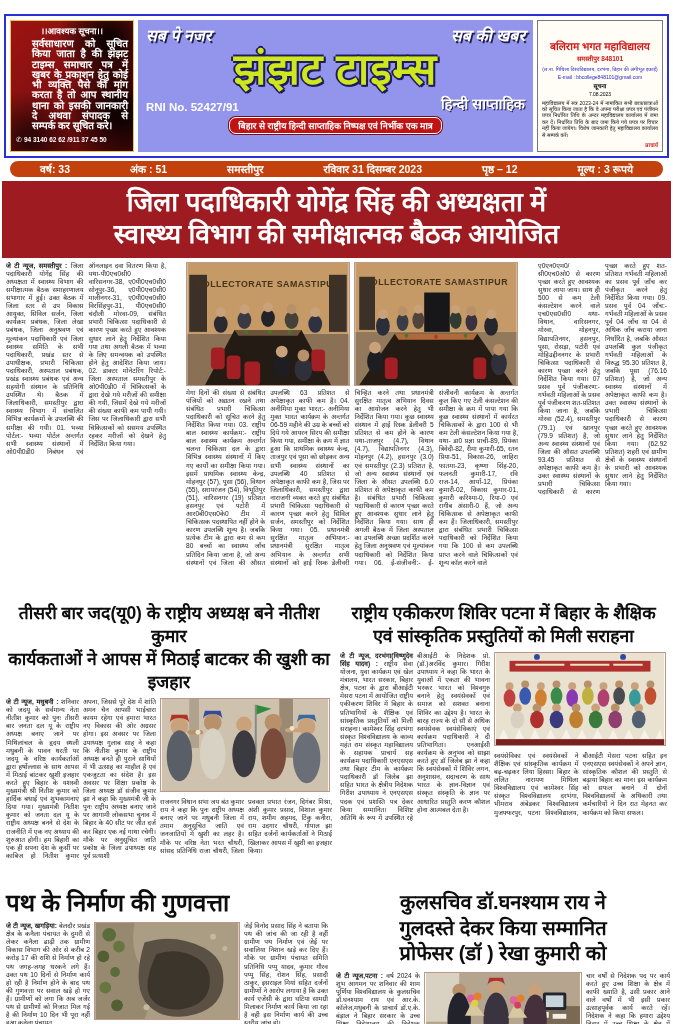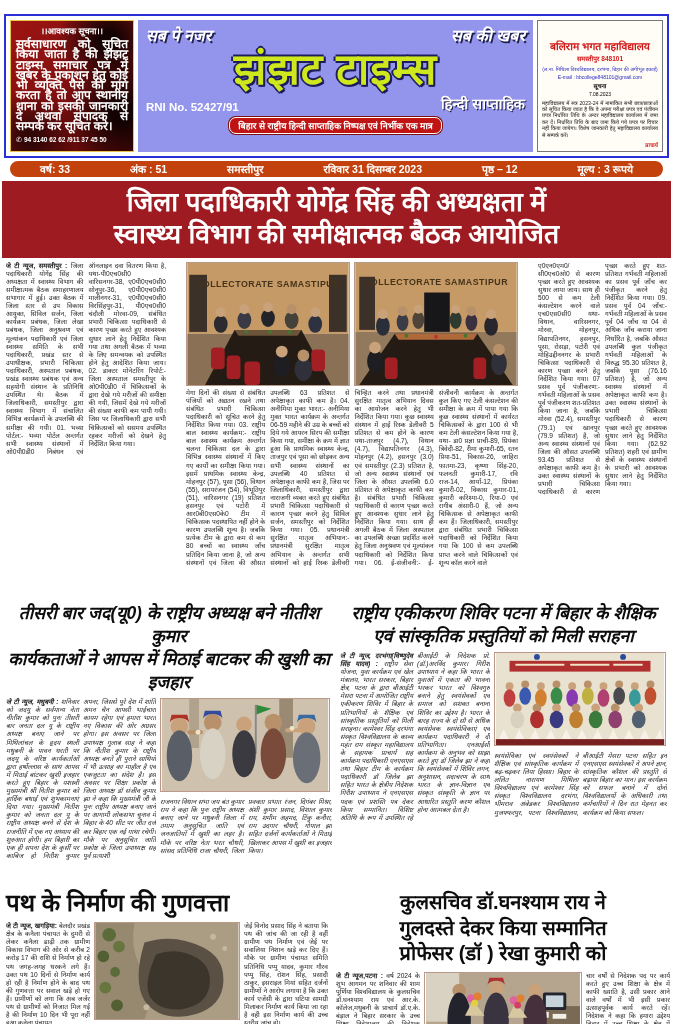--- a/index.html
+++ b/index.html
@@ -9,21 +9,21 @@
 
   
   .masthead { margin:14px 4px 0 4px; border:2px solid #2a2fd6; background:#fff; padding:4px; display:flex; gap:4px; height:144px; }
   .notice-box { width:124px; flex:0 0 124px; color:#fff; padding:4px 5px; border:1px solid #e8c54a;
     background:
       radial-gradient(circle at 80% 15%, rgba(0,0,0,.85) 6%, rgba(0,0,0,0) 35%),
       radial-gradient(circle at 90% 70%, rgba(0,0,0,.8) 8%, rgba(0,0,0,0) 40%),
       radial-gradient(circle at 15% 90%, rgba(0,0,0,.6) 5%, rgba(0,0,0,0) 30%),
       linear-gradient(135deg,#9e1412 0%, #7c0f10 55%, #4d0707 100%); }
   .notice-title { text-align:center; font-weight:bold; font-size:8.5px; margin-bottom:3px; }
-  .notice-body { font-size:12px; font-weight:bold; line-height:10.3px; text-align:justify; }
+  .notice-body { font-size:10px; font-weight:bold; line-height:10.3px; text-align:justify;margin-left:16px; }
   .notice-phone { font-size:6.5px; font-weight:bold; margin-top:4px; }
   .phone-glyph { font-size:7px; margin-right:2px; }
 
   .mast-center { flex:1 1 auto; background:#9394ec; position:relative; padding:4px 8px 3px 8px; }
   .taglines { display:flex; justify-content:space-between; font-style:italic; font-weight:bold; font-size:16px; color:#fff; text-shadow:1.5px 1.5px 0 #20204a; }
   .paper-title { text-align:center; font-weight:bold; font-size:43px; line-height:1.02; color:#cfe81d; letter-spacing:1px; margin-top:2px;
     text-shadow:-2px 0 0 #1d1d5c, 2px 0 0 #1d1d5c, 0 -2px 0 #1d1d5c, 0 2px 0 #1d1d5c, 2px 2px 0 #1d1d5c; }
   .mast-bottom { display:flex; justify-content:space-between; align-items:flex-end; margin-top:1px; }
   .rni { color:#fff; font-weight:bold; font-size:11.5px; }
   .paper-sub { color:#fff; font-weight:bold; font-size:14.5px; text-shadow:1px 1px 0 #20204a; }
@@ -53,21 +53,21 @@
   .lead-body { display:flex; gap:20px; padding:4px 6px 0 6px; }
   .lead-left { width:160px; flex:0 0 160px; column-count:2; column-gap:5px; height:334px; overflow:hidden; }
   .lead-mid { width:332px; flex:0 0 332px; }
   .mid-photos { display:flex; gap:4px; }
   .lead-mid-text { column-count:4; column-gap:5px; height:204px; overflow:hidden; margin-top:3px; }
   .lead-right { flex:1 1 auto; column-count:2; column-gap:5px; height:334px; overflow:hidden; }
   .photo-frame { border:1px solid #b98; }
 
   
   .row2 { display:flex; gap:8px; padding:6px 6px 0 6px; }
-  .half { width:326px; flex:0 0 326px;font-style:italic; }
+  .half { width:326px; flex:0 0 326px; }
   .sec-head { text-align:center; font-weight:bold; color:#0d0d0d; font-size:17.5px; line-height:1.32; margin-bottom:4px; }
   .art-flex { display:flex; gap:4px; }
   .art-cols2 { width:150px; flex:0 0 150px; column-count:2; column-gap:4px; height:180px; overflow:hidden; }
   .art-photo-col { flex:1 1 auto; }
   .under-photo { column-count:2; column-gap:4px; height:82px; overflow:hidden; margin-top:2px; }
 
   
   .row3 { display:flex; gap:8px; padding:8px 6px 0 6px; }
   .road-half { width:322px; flex:0 0 322px; }
   .honor-half { flex:1 1 auto; }

